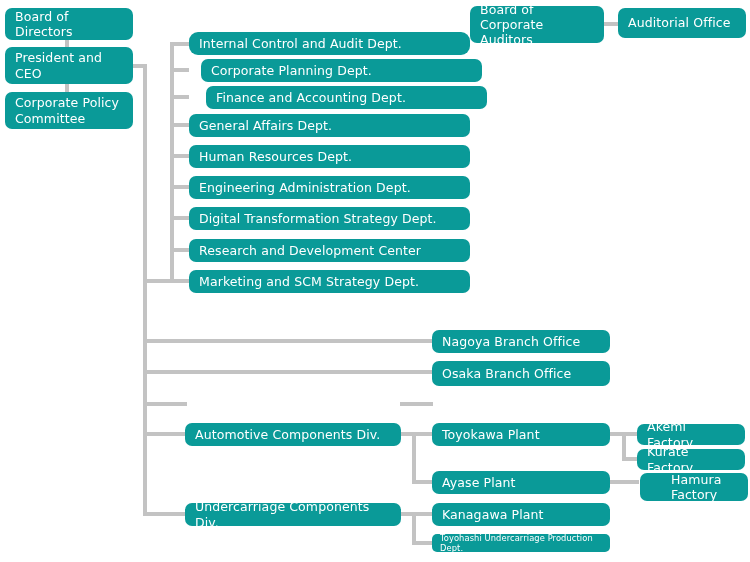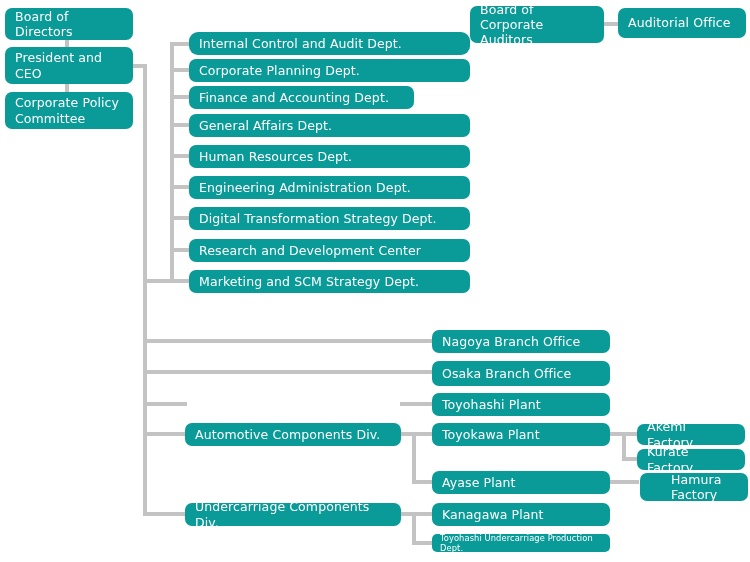--- a/index.html
+++ b/index.html
@@ -108,36 +108,35 @@
 
   <div class="node two-line" style="left:5px; top:92px; width:128px; height:37px;">Corporate Policy
 Committee</div>
 
   <div class="node two-line" style="left:470px; top:6px; width:134px; height:37px;">Board of Corporate
 Auditors</div>
 
   <div class="node" style="left:618px; top:8px; width:128px; height:30px;">Auditorial Office</div>
 
   <div class="node" style="left:189px; top:32px; width:281px; height:23px;border-radius:9px;">Internal Control and Audit Dept.</div>
-  <div class="node" style="left:189px; top:59px; width:281px; height:23px;">Corporate Planning Dept.</div>
-  <div class="node" style="left:189px; top:86px; width:225px; height:23px;">Finance and Accounting Dept.</div>
+  <div class="node" style="left:201px; top:59px; width:281px; height:23px;">Corporate Planning Dept.</div>
+  <div class="node" style="left:206px; top:86px; width:281px; height:23px;">Finance and Accounting Dept.</div>
   <div class="node" style="left:189px; top:114px; width:281px; height:23px;">General Affairs Dept.</div>
   <div class="node" style="left:189px; top:145px; width:281px; height:23px;">Human Resources Dept.</div>
   <div class="node" style="left:189px; top:176px; width:281px; height:23px;">Engineering Administration Dept.</div>
   <div class="node" style="left:189px; top:207px; width:281px; height:23px;">Digital Transformation Strategy Dept.</div>
   <div class="node" style="left:189px; top:239px; width:281px; height:23px;">Research and Development Center</div>
   <div class="node" style="left:189px; top:270px; width:281px; height:23px;">Marketing and SCM Strategy Dept.</div>
 
   <div class="node" style="left:432px; top:330px; width:178px; height:23px;">Nagoya Branch Office</div>
   <div class="node" style="left:432px; top:361px; width:178px; height:25px;border-radius:7px;">Osaka Branch Office</div>
 
   <div class="node" style="left:185px; top:423px; width:216px; height:23px;">Automotive Components Div.</div>
   <div class="node" style="left:185px; top:503px; width:216px; height:23px;">Undercarriage Components Div.</div>
 
-  <div class="node" style="left:432px; top:393px; width:178px; height:23px;">Toyohashi Plant</div>
   <div class="node" style="left:432px; top:423px; width:178px; height:23px;">Toyokawa Plant</div>
   <div class="node" style="left:432px; top:471px; width:178px; height:23px;">Ayase Plant</div>
   <div class="node" style="left:432px; top:503px; width:178px; height:23px;">Kanagawa Plant</div>
   <div class="node small" style="left:432px; top:534px; width:178px; height:18px;">Toyohashi Undercarriage Production Dept.</div>
 
   <div class="node" style="left:637px; top:424px; width:108px; height:21px;">Akemi Factory</div>
   <div class="node" style="left:637px; top:449px; width:108px; height:21px;">Kurate Factory</div>
   <div class="node" style="left:640px; top:473px; width:108px; height:28px;padding-left:31px;">Hamura Factory</div>
 
 </div>

